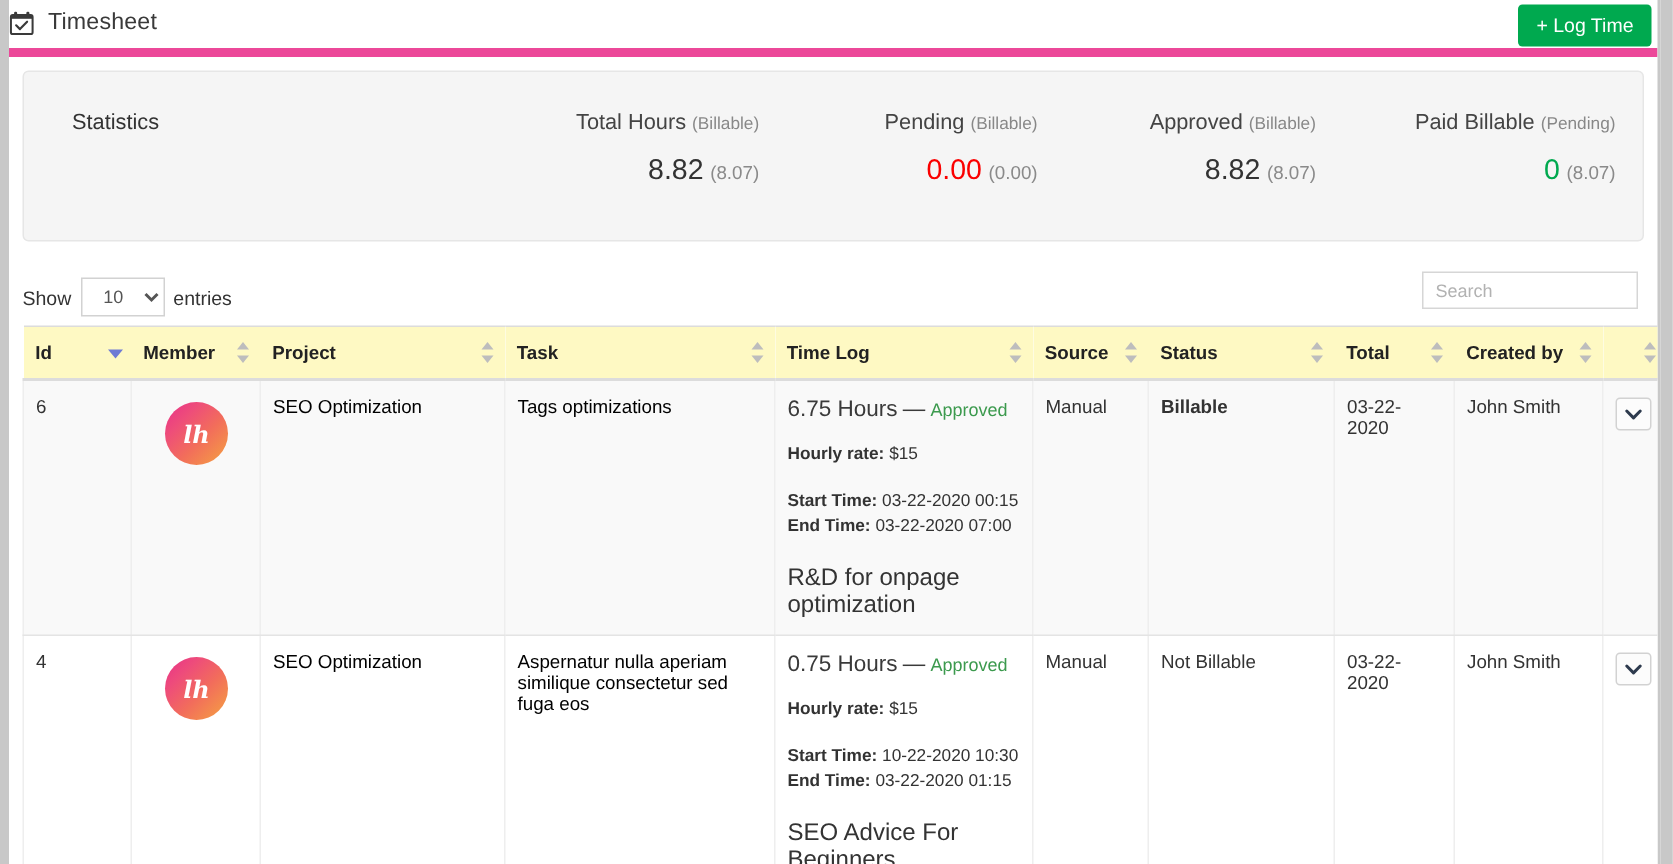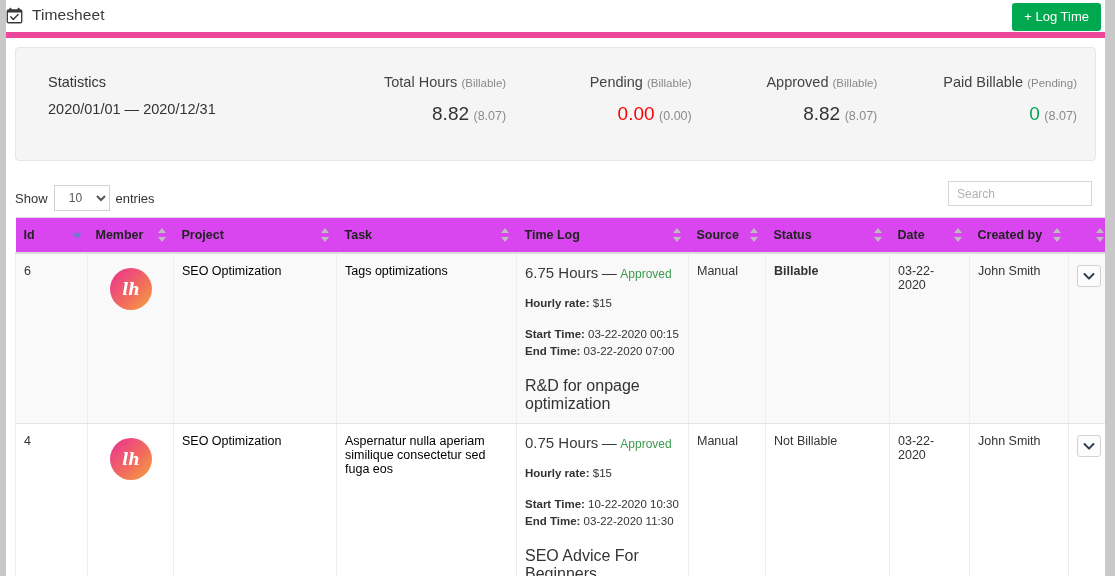--- a/index.html
+++ b/index.html
@@ -115,21 +115,21 @@
   .tbl-wrap { padding: 0 4px 0 9px; }
   table.dt { border-collapse: collapse; width: 1088px; table-layout: fixed; }
   table.dt thead th {
     border-top: 1px solid #dcdcdc;
     border-bottom: 2px solid #dcdcdc;
     font-size: 12.5px; color: #222;
     font-weight: bold;
     text-align: left;
     padding: 10px 20px 10px 8px;
     position: relative;
-    background: #d946ef;
+    background: #fef9c3;
     vertical-align: middle;
     white-space: nowrap;
   }
   table.dt tbody td {
     border-bottom: 1px solid #e4e4e4;
     border-right: 1px solid #eeeeee;
     font-size: 12.5px;
     color: #333;
     padding: 10px 8px;
     vertical-align: top;
@@ -203,21 +203,20 @@
       <span class="page-title">Timesheet</span>
     </div>
     <button class="log-time-btn">+ Log Time</button>
   </div>
 
   <div class="stats-wrap">
     <div class="stats">
 
       <div class="stat-left">
         <div class="lbl">Statistics</div>
-        <div class="rng">2020/01/01 — 2020/12/31</div>
       </div>
 
       <div class="stat-col">
         <div class="head">
           <span>Total Hours</span>
           <span class="sub">(Billable)</span>
         </div>
         <div class="valrow">
           <span class="val dark">8.82</span>
           <span class="paren">(8.07)</span>
@@ -329,21 +328,21 @@
               </span>
           </th>
           <th>
             <span>Status</span>
             <span class="sort-ico">
                 <i class="up"></i>
                 <i class="dn"></i>
               </span>
           </th>
           <th>
-            <span>Date</span>
+            <span>Total</span>
             <span class="sort-ico">
                 <i class="up"></i>
                 <i class="dn"></i>
               </span>
           </th>
           <th>
             <span>Created by</span>
             <span class="sort-ico">
                 <i class="up"></i>
                 <i class="dn"></i>
@@ -437,21 +436,21 @@
               <b>Hourly rate:</b>
               <span>$15</span>
             </div>
             <div class="tl-meta">
               <div>
                 <b>Start Time:</b>
                 <span>10-22-2020 10:30</span>
               </div>
               <div>
                 <b>End Time:</b>
-                <span>03-22-2020 11:30</span>
+                <span>03-22-2020 01:15</span>
               </div>
             </div>
             <div class="tl-note">SEO Advice For Beginners</div>
           </td>
           <td>Manual</td>
           <td>Not Billable</td>
           <td>03-22-2020</td>
           <td>John Smith</td>
           <td>
             <span class="caret-btn">

